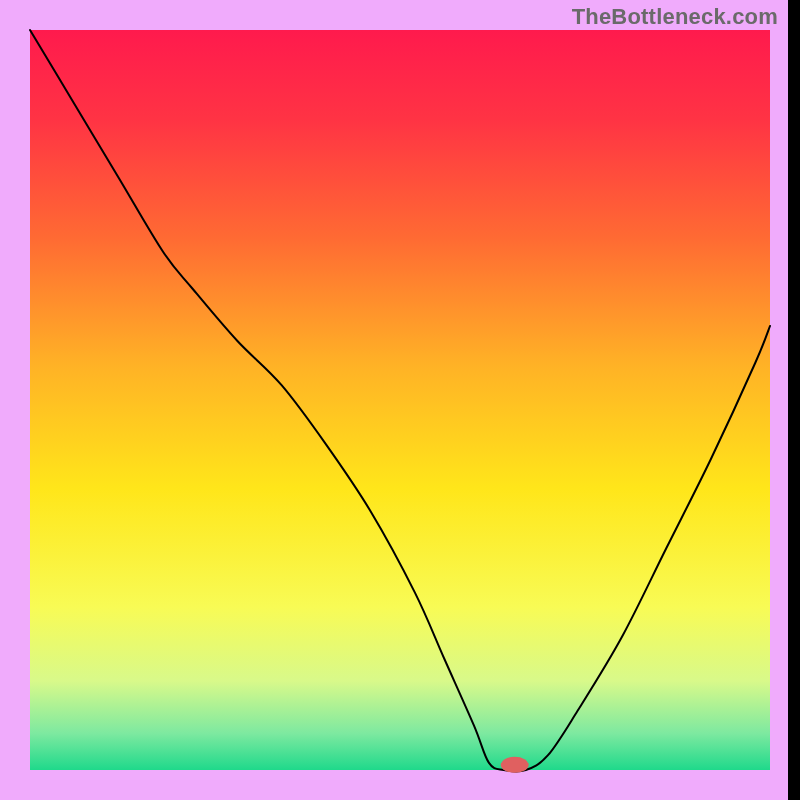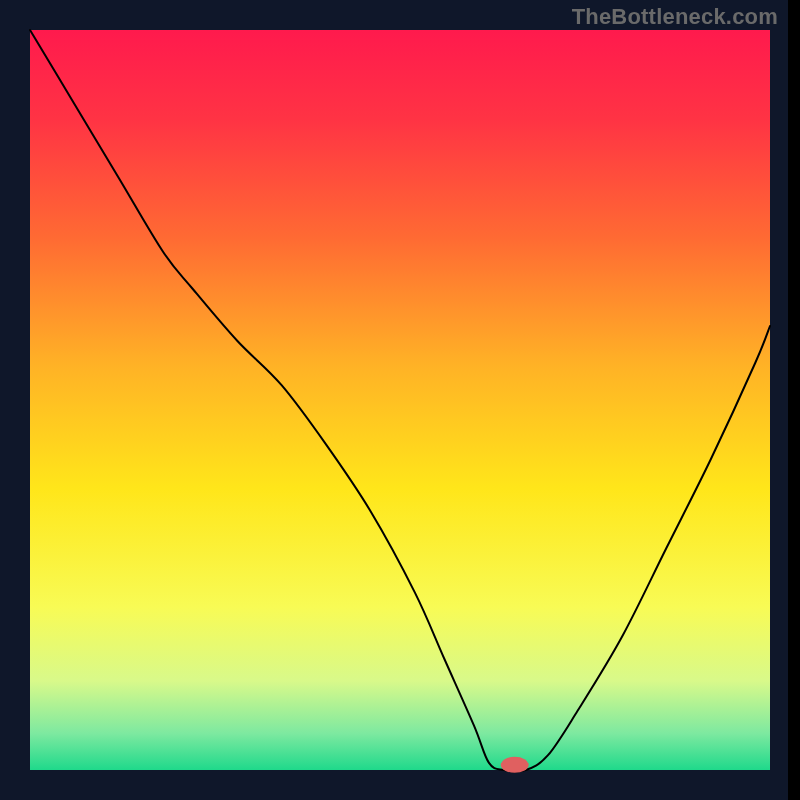--- a/index.html
+++ b/index.html
@@ -8,21 +8,21 @@
     width: 800px;
     height: 800px;
     background: #000;
     overflow: hidden;
     font-family: Arial, Helvetica, sans-serif;
   }
   .frame {
     position: relative;
     width: 788px;
     height: 800px;
-    background: #0f172a;
+    background: #f0abfc;
   }
   .watermark {
     position: absolute;
     top: 4px;
     right: 10px;
     font-size: 22px;
     font-weight: bold;
     color: #6a6a6a;
     letter-spacing: 0.2px;
   }

